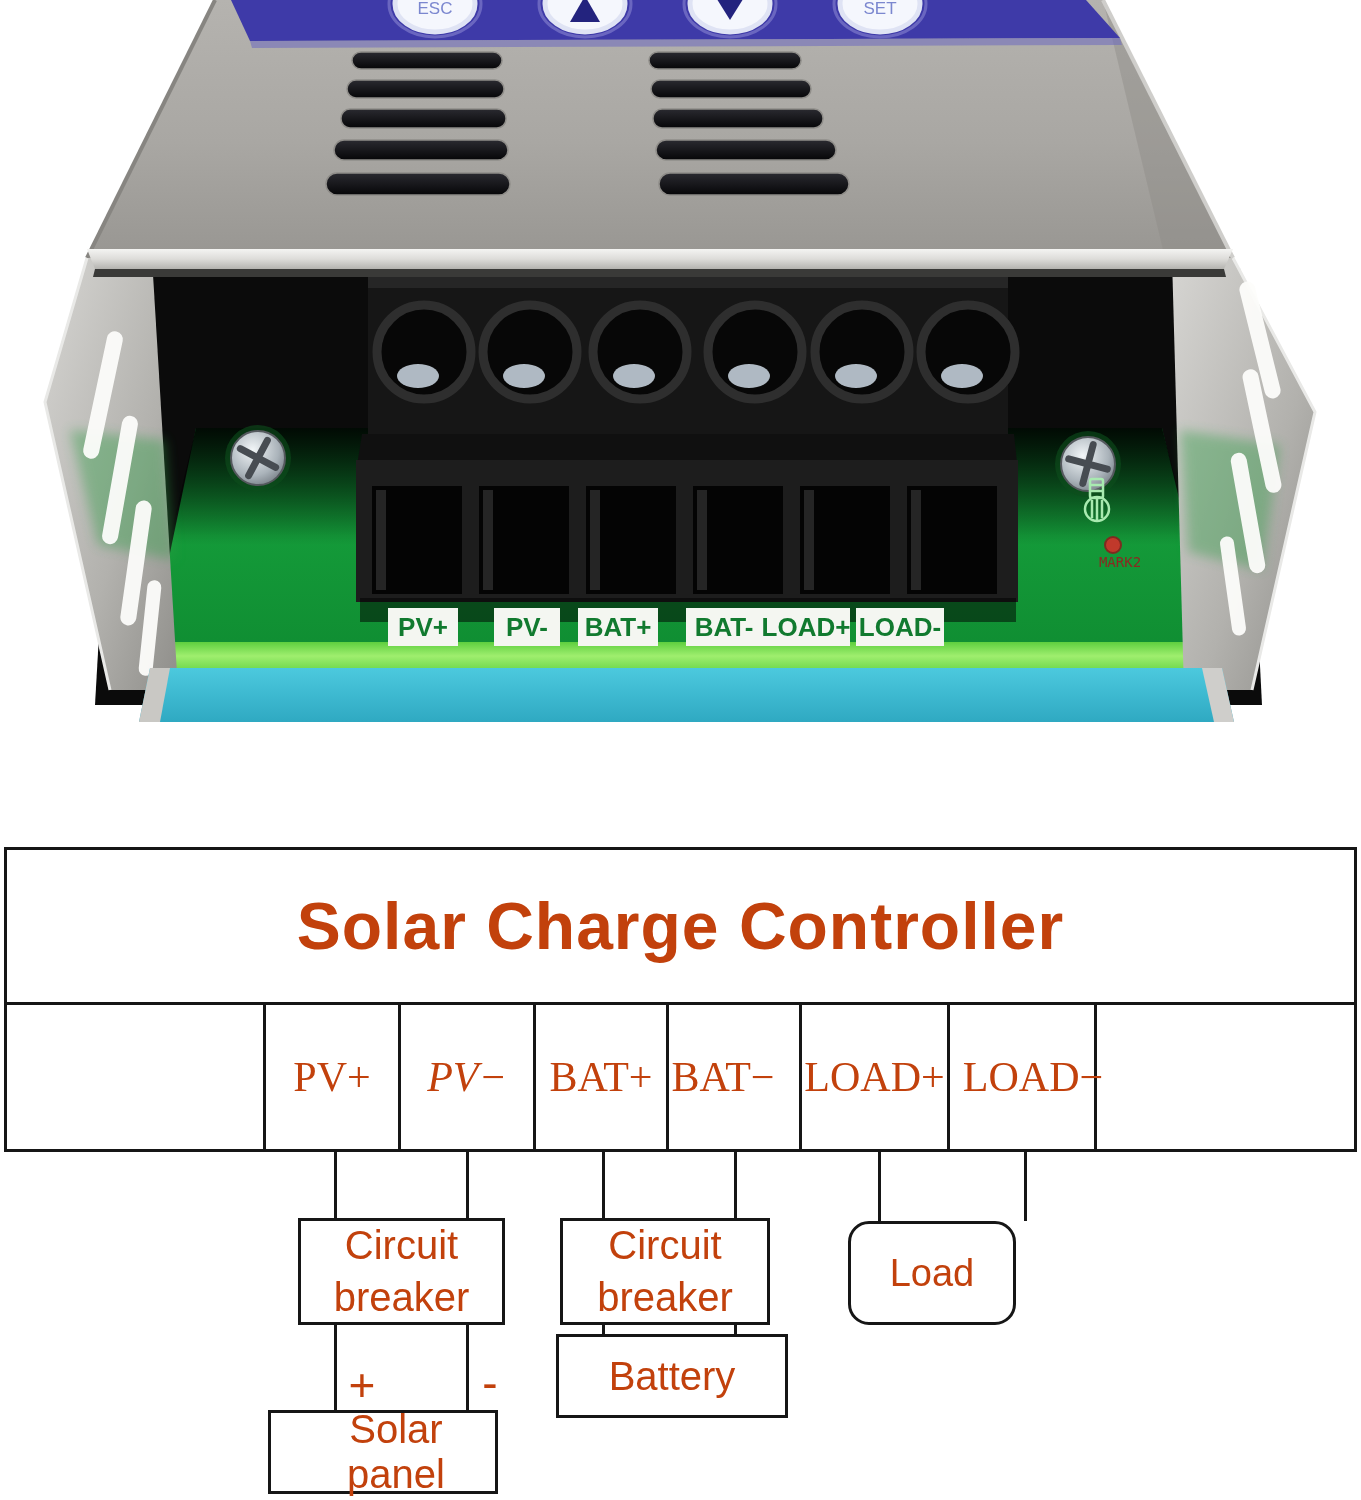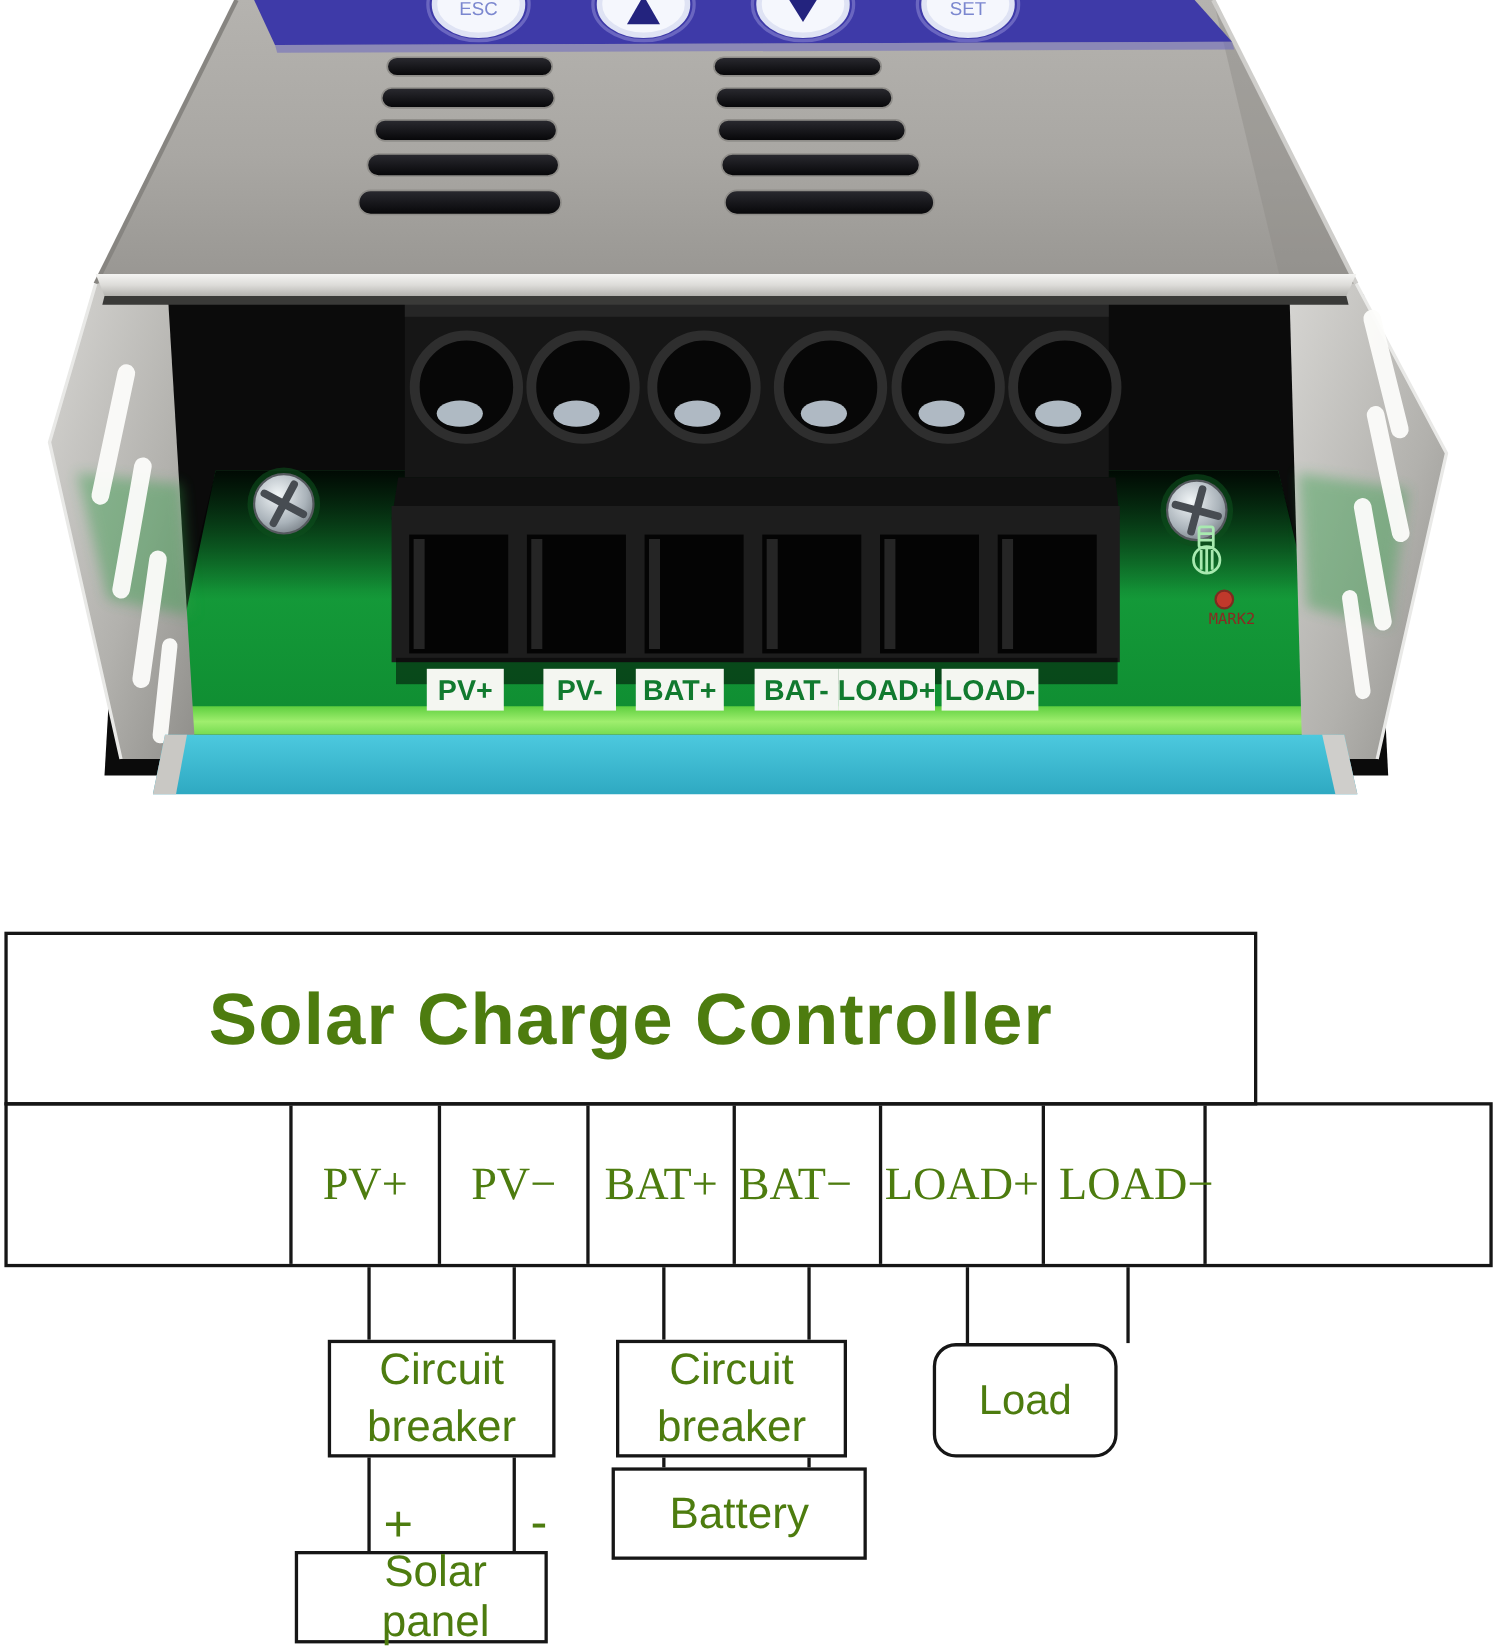--- a/index.html
+++ b/index.html
@@ -1,25 +1,25 @@
 <!DOCTYPE html>
 <html><head>
 <meta charset="utf-8">
 <style>
   html,body{margin:0;padding:0;background:#ffffff;}
   *{box-sizing:border-box;}
   .stage{position:relative;width:1361px;height:1500px;background:#fff;overflow:hidden;
-         font-family:"Liberation Sans",sans-serif;color:#4d7c0f;}
+         font-family:"Liberation Sans",sans-serif;color:#c2410c;}
   .photo{position:absolute;left:0;top:0;width:1361px;height:760px;}
   .photo svg{display:block;}
 
   
   .dbox{position:absolute;border:3px solid #161616;background:#fff;
         display:flex;align-items:center;justify-content:center;text-align:center;}
-  .title-box{left:4px;top:847px;width:1139px;height:158px;}
+  .title-box{left:4px;top:847px;width:1353px;height:158px;}
   .title-box span{font-size:66px;font-weight:bold;letter-spacing:1px;}
   .term-row{left:4px;top:1002px;width:1353px;height:150px;background:transparent;}
   .vline{position:absolute;width:3px;background:#161616;}
   .tcell{position:absolute;top:1005px;height:144px;display:flex;align-items:center;justify-content:center;
          font-family:"Liberation Serif",serif;font-size:42px;}
   .conn{position:absolute;width:3px;background:#161616;}
   .cb{font-size:40px;line-height:1.28;}
   .lbl-load{font-size:38px;}
   .lbl-bottom{font-size:40px;}
   .pm{position:absolute;width:44px;text-align:center;font-size:46px;font-weight:normal;}
@@ -257,21 +257,21 @@
     <div class="dbox term-row"></div>
     <div class="vline" style="left:263px;top:1005px;height:144px;"></div>
     <div class="vline" style="left:398px;top:1005px;height:144px;"></div>
     <div class="vline" style="left:533px;top:1005px;height:144px;"></div>
     <div class="vline" style="left:666px;top:1005px;height:144px;"></div>
     <div class="vline" style="left:799px;top:1005px;height:144px;"></div>
     <div class="vline" style="left:947px;top:1005px;height:144px;"></div>
     <div class="vline" style="left:1094px;top:1005px;height:144px;"></div>
 
     <div class="tcell" style="left:266px;width:132px;">PV+</div>
-    <div class="tcell" style="left:401px;width:132px;">PV−</div>
+    <div class="tcell" style="left:401px;width:132px;font-style:italic;">PV−</div>
     <div class="tcell" style="left:536px;width:130px;">BAT+</div>
     <div class="tcell" style="left:669px;width:108px;">BAT−</div>
     <div class="tcell" style="left:802px;width:145px;">LOAD+</div>
     <div class="tcell" style="left:950px;width:166px;">LOAD−</div>
 
     <div class="conn" style="left:334px;top:1152px;height:66px;"></div>
     <div class="conn" style="left:466px;top:1152px;height:66px;"></div>
     <div class="conn" style="left:602px;top:1152px;height:66px;"></div>
     <div class="conn" style="left:734px;top:1152px;height:66px;"></div>
     <div class="conn" style="left:878px;top:1152px;height:69px;"></div>

